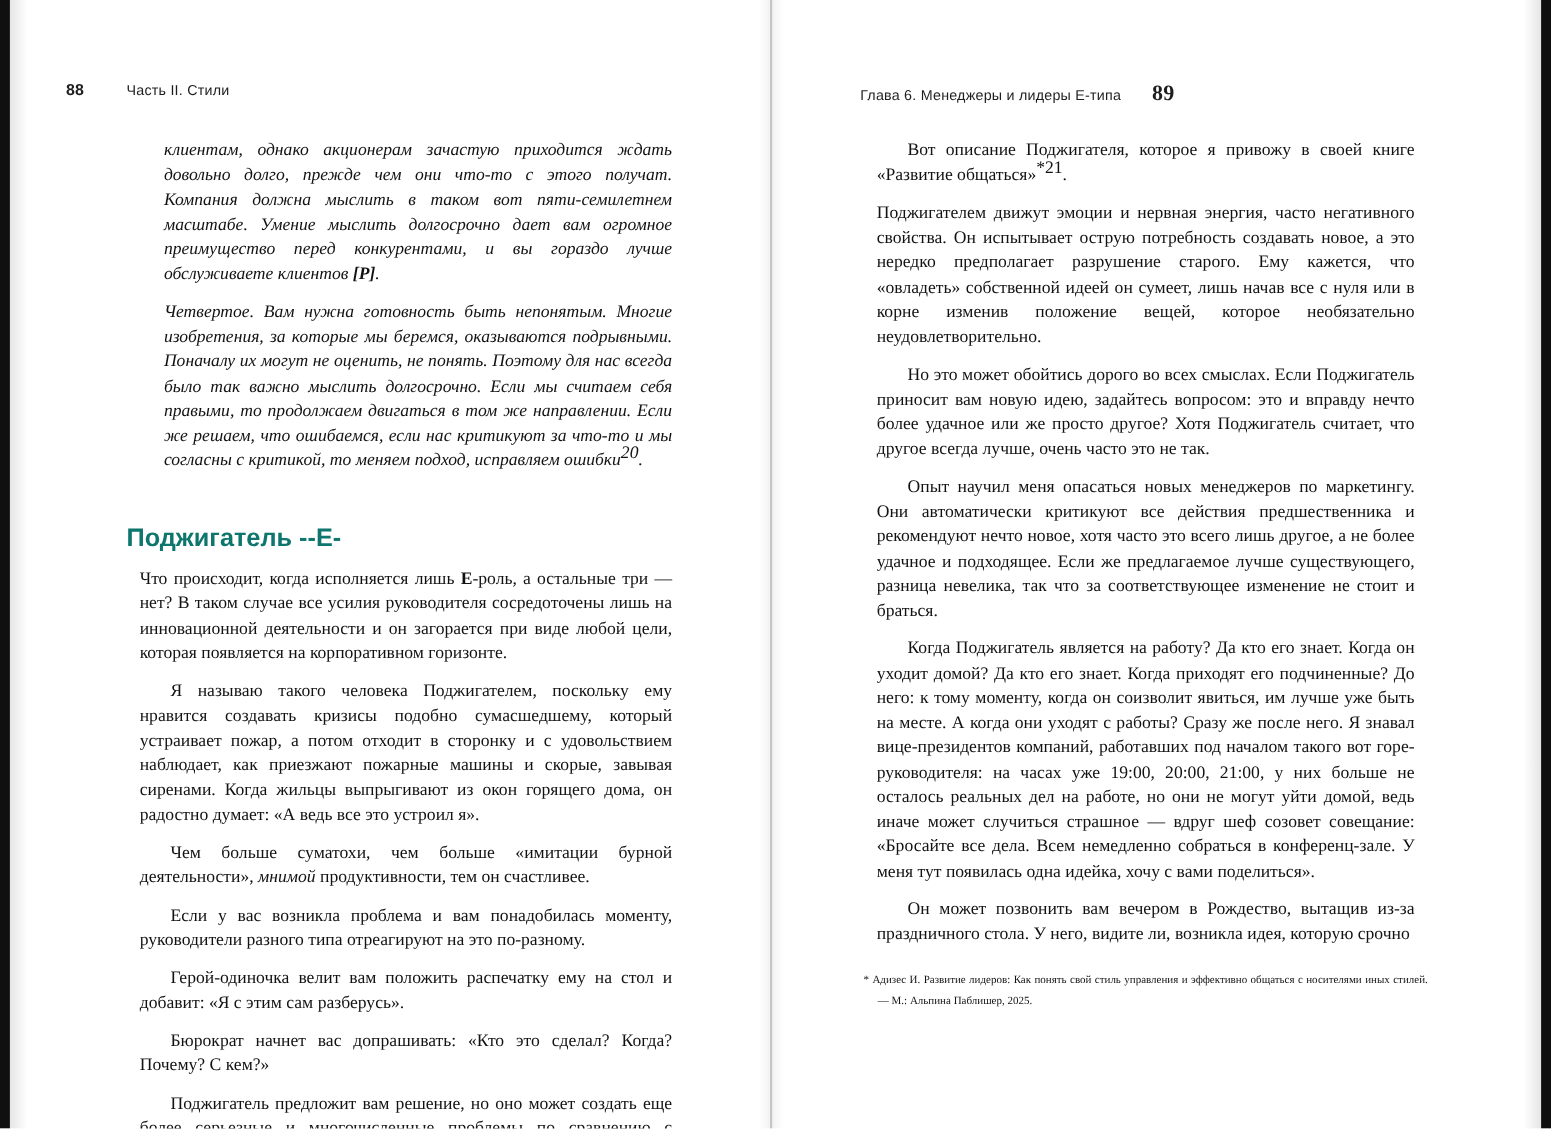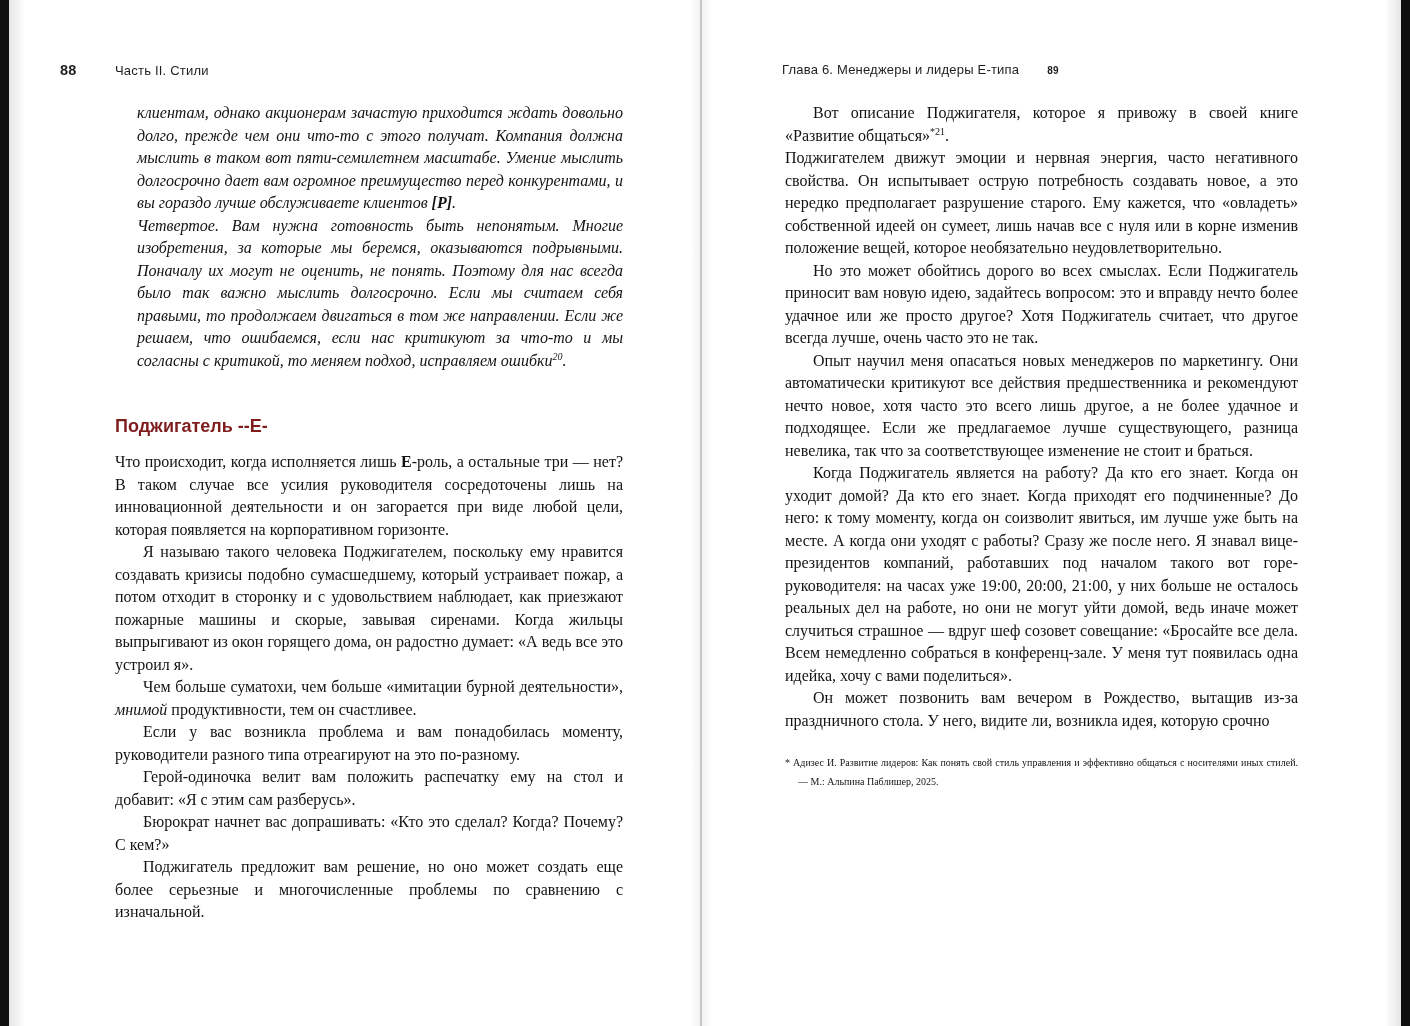--- a/index.html
+++ b/index.html
@@ -16,60 +16,60 @@
   .edge-right { right: 0; width: 9px; }
   .shade { position: absolute; top: 0; height: 100%; width: 16px; pointer-events: none; }
   .shade-left  { left: 9px;  background: linear-gradient(to right, rgba(0,0,0,0.10), rgba(0,0,0,0)); }
   .shade-right { right: 9px; background: linear-gradient(to left,  rgba(0,0,0,0.10), rgba(0,0,0,0)); }
   .gutter { position: absolute; left: 700px; top: 0; width: 2px; height: 100%; background: #c6c6c6; }
   .gutter-shade-l { position: absolute; right: 710px; left: auto; width: 10px; top:0; height:100%;
     background: linear-gradient(to right, rgba(0,0,0,0), rgba(0,0,0,0.05)); }
   .gutter-shade-r { position: absolute; left: 702px; width: 10px; top:0; height:100%;
     background: linear-gradient(to left, rgba(0,0,0,0), rgba(0,0,0,0.05)); }
 
-  .page { position: absolute; top: 0; height: 854px; }
+  .page { position: absolute; top: 12px; height: 854px; }
   .page-left  { left: 9px;   width: 691px; }
   .page-right { left: 702px; width: 699px; }
 
   .running-head {
     position: absolute; top: 62px;
     font-family: "Liberation Sans", sans-serif;
     font-size: 13px; color: #1e1e1e; letter-spacing: 0.2px;
   }
   .head-left  { left: 51px; right: 60px; display: flex; align-items: baseline; }
   .head-left .pagenum { font-weight: 700; font-size: 14.5px; width: 55px; }
   .head-right { left: 80px; right: 50px; display: flex; justify-content: flex-start; align-items: baseline; gap: 28px; }
-  .head-right .pagenum { font-weight: 700; font-size: 10px; }
+  .head-right .pagenum { font-weight: 700; font-size: 20px; font-family: Liberation Serif, serif; }
 
   .content { position: absolute; top: 102px; }
   .page-left  .content { left: 106px; width: 508px; }
   .page-right .content { left: 83px;  width: 513px; }
 
   p {
-    margin: 0;
+    margin: 12px;
     font-size: 16px;
     line-height: 22.5px;
     text-align: justify;
     hyphens: auto;
   }
   p.indent { text-indent: 28px; }
 
   .quote { font-style: italic; padding-left: 22px; }
 
   .section-heading {
     font-family: "Liberation Sans", sans-serif;
     font-weight: 700;
-    font-size: 18px;
-    color: #7f1d1d;
+    font-size: 23px;
+    color: #0f766e;
     margin: 44px 0 14px 0;
   }
 
   .seg-bold { font-weight: 700; }
   .seg-italic { font-style: italic; }
-  sup { font-size: 10px; line-height: 0; vertical-align: super; }
+  sup { font-size: 16px; line-height: 0; vertical-align: super; }
 
   .footnote {
     margin-top: 22px;
     font-size: 10px;
     line-height: 18.5px;
     text-align: justify;
     padding-left: 13px;
     text-indent: -13px;
     color: #141414;
   }

